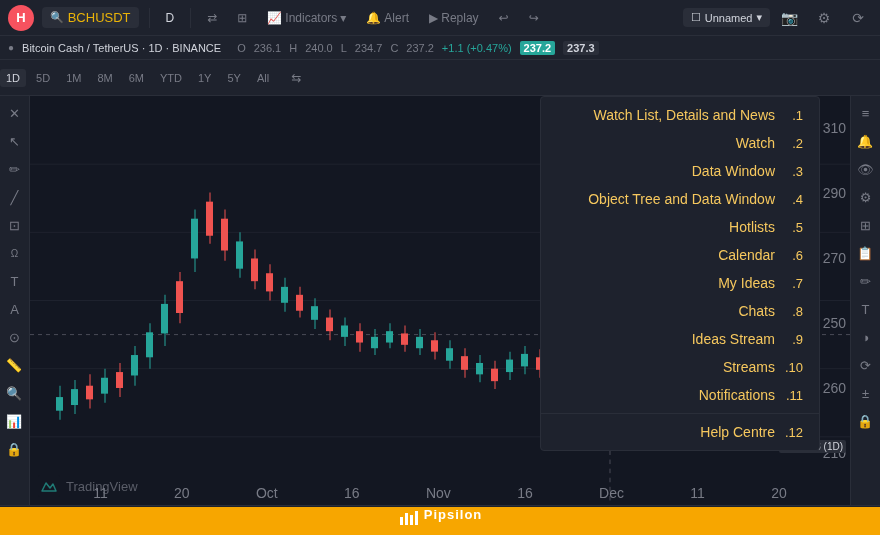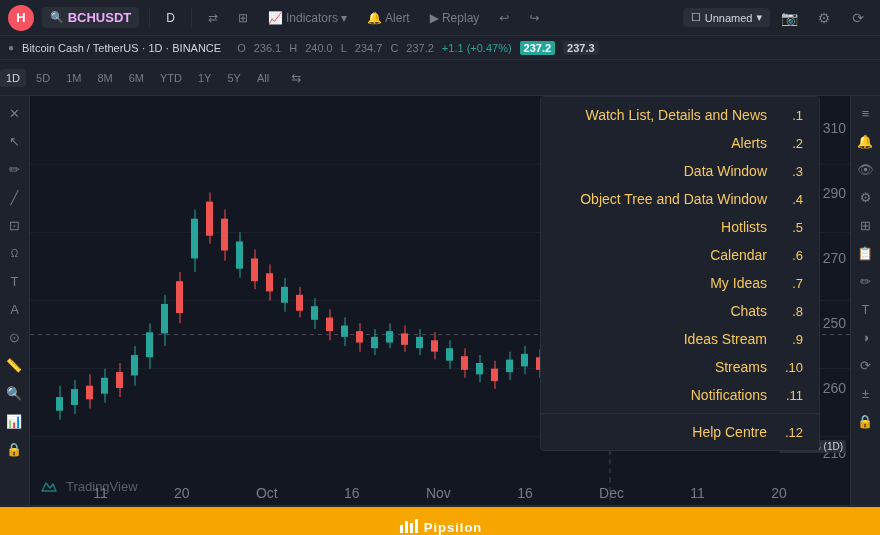--- a/index.html
+++ b/index.html
@@ -34,21 +34,21 @@
     }
     .toolbar-search {
       display: flex; align-items: center;
       background: #2a2e39;
       border-radius: 4px;
       padding: 3px 8px;
       gap: 4px;
       min-width: 90px;
     }
     .toolbar-search-icon { color: #787b86; font-size: 11px; }
-    .toolbar-symbol { color: #f0abfc; font-weight: 700; font-size: 13px; }
+    .toolbar-symbol { color: #eab308; font-weight: 400; font-size: 13px; }
     .toolbar-divider {
       width: 1px; height: 20px;
       background: #2a2e39;
       margin: 0 2px;
     }
     .toolbar-btn {
       display: flex; align-items: center; justify-content: center;
       padding: 3px 6px;
       border-radius: 3px;
       cursor: pointer;
@@ -176,21 +176,21 @@
     }
     .dropdown-item {
       display: flex;
       align-items: center;
       justify-content: flex-end;
       padding: 6px 16px;
       cursor: pointer;
       color: #f6c85e;
       font-size: 14px;
       font-weight: 500;
-      gap: 16px;
+      gap: 8px;
     }
     .dropdown-item-label { }
     .dropdown-item-shortcut {
       color: #f6c85e;
       font-size: 13px;
       min-width: 20px;
       text-align: right;
     }
 
     
@@ -281,21 +281,21 @@
 
     
     .footer-brand {
       position: absolute;
       bottom: 0;
       left: 0;
       right: 0;
       height: 28px;
       background: #f7a600;
       display: flex;
-      align-items: flex-end;
+      align-items: flex-start;
       justify-content: center;
       gap: 6px;
     }
     .footer-brand-text {
       color: #fff;
       font-size: 13px;
       font-weight: 600;
       letter-spacing: 1px;
     }
   </style>
@@ -626,21 +626,21 @@
       <span>13:41:38 (1D)</span>
     </div>
 
     
     <div class="dropdown-overlay" style="top:0;">
       <div class="dropdown-item">
         <span class="dropdown-item-label">Watch List, Details and News</span>
         <span class="dropdown-item-shortcut">.1</span>
       </div>
       <div class="dropdown-item">
-        <span class="dropdown-item-label">Alerts</span>
+        <span class="dropdown-item-label">Watch</span>
         <span class="dropdown-item-shortcut">.2</span>
       </div>
       <div class="dropdown-item">
         <span class="dropdown-item-label">Data Window</span>
         <span class="dropdown-item-shortcut">.3</span>
       </div>
       <div class="dropdown-item">
         <span class="dropdown-item-label">Object Tree and Data Window</span>
         <span class="dropdown-item-shortcut">.4</span>
       </div>

